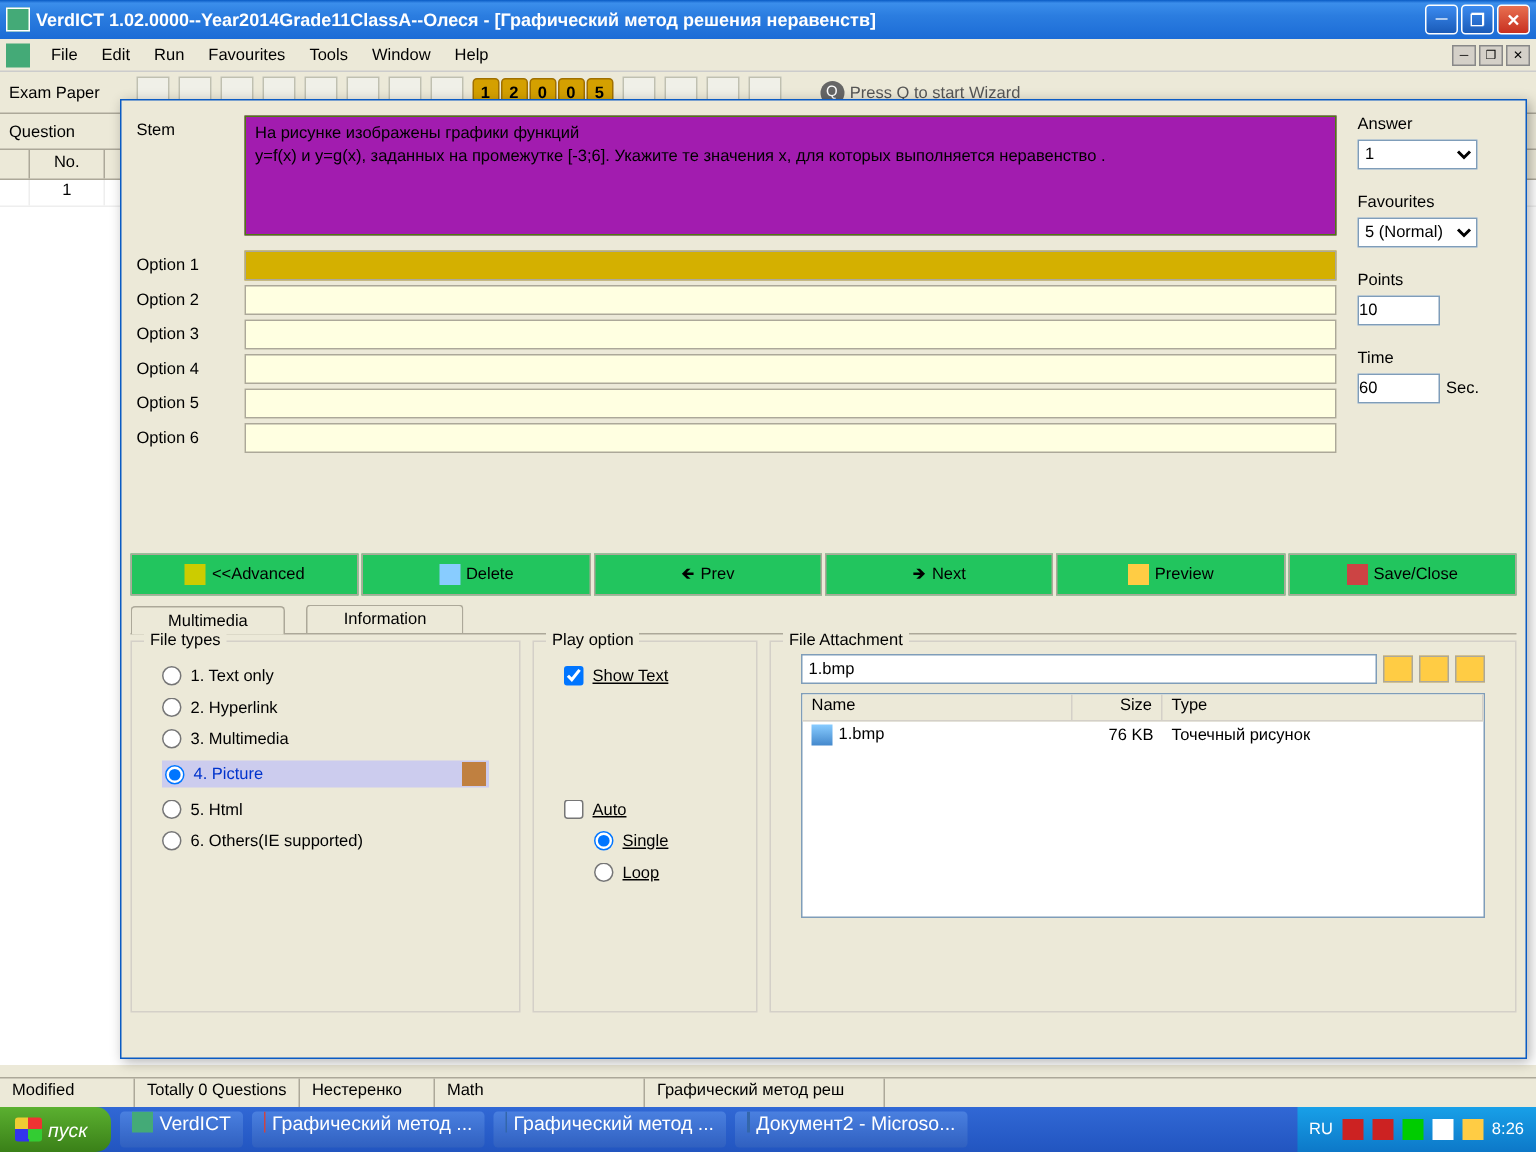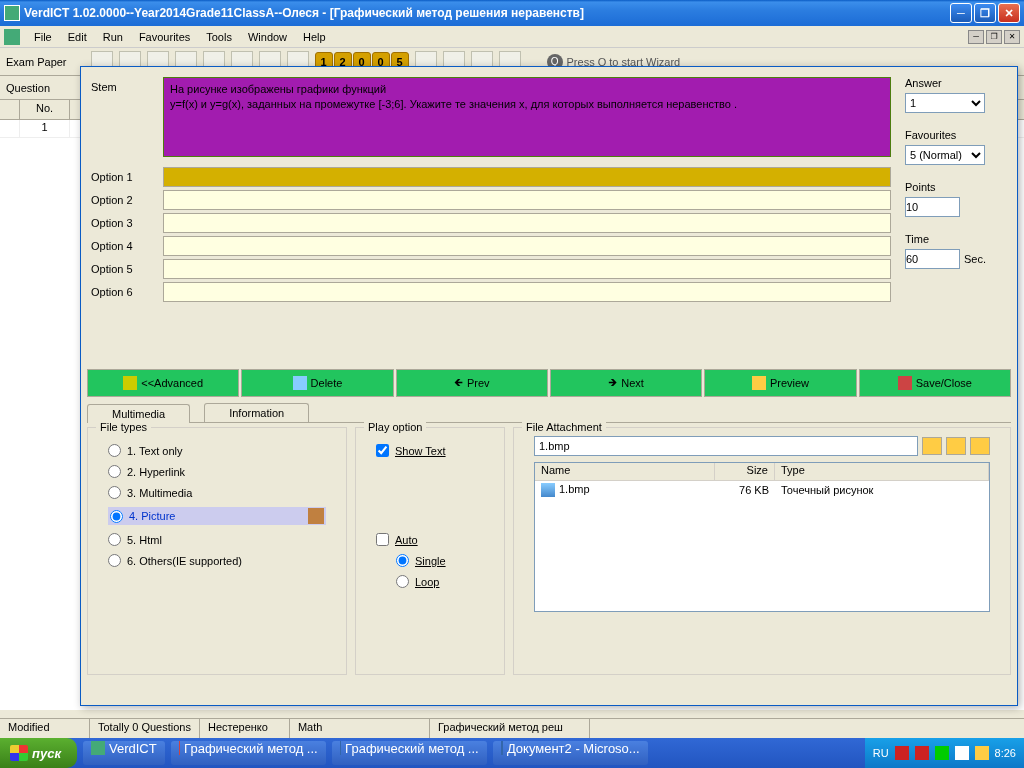--- a/index.html
+++ b/index.html
@@ -89,21 +89,21 @@
 .fa-list-row { display: flex; height: 18px; align-items: center; }
 .fa-list-row .fcol { padding: 0 6px; font-size:11px; }
 .fa-fileicon { width:14px; height:14px; background:linear-gradient(#8cf,#48c); margin-right:4px; display:inline-block; vertical-align:middle; }
 
 
 .statusbar { position: absolute; bottom: 30px; left: 0; right: 0; height: 20px; background: #ece9d8; border-top: 1px solid #aca899; display: flex; }
 .statusbar .cell { padding: 2px 8px; border-right: 1px solid #aca899; min-width: 90px; font-size:11px; }
 
 
 .taskbar { position: absolute; bottom: 0; left: 0; right: 0; height: 30px; background: linear-gradient(to bottom, #3168d5, #2255c0); display: flex; align-items: center; }
-.start-btn { height: 30px; background: linear-gradient(to bottom, #5bb030, #3a8018); color: #fff; font-weight: bold; font-style: italic; padding: 0 16px 0 10px; display: flex; align-items: center; gap: 4px; border-radius: 0 10px 10px 0; font-size:13px; }
+.start-btn { height: 30px; background: linear-gradient(to bottom, #5bb030, #3a8018); color: #fff; font-weight: normal; font-style: italic; padding: 0 16px 0 10px; display: flex; align-items: center; gap: 4px; border-radius: 0 10px 10px 0; font-size:13px; }
 .start-btn .flag { width: 18px; height: 16px; background: conic-gradient(#e33 0 25%, #3c3 0 50%, #33e 0 75%, #ec3 0); border-radius:2px; }
 .task-item { height: 24px; background: linear-gradient(to bottom, #4a80e0, #3060c0); color: #fff; margin-left: 6px; padding: 0 8px; display: flex; align-items: flex-start; gap: 4px; border-radius: 3px; font-size: 13px; max-width: 155px; overflow:hidden; white-space:nowrap; }
 .task-item .ticon { width: 14px; height: 14px; background: #4a7; }
 .tray { margin-left: auto; background: linear-gradient(to bottom, #18a0e8, #0d78c8); height: 30px; display: flex; align-items: center; padding: 0 8px; gap: 6px; color: #fff; font-size: 11px; }
 .tray .ticon { width: 14px; height: 14px; }
 
 .small-mdi-btns { margin-left:auto; display:flex; gap:2px; }
 .small-mdi-btn { width:16px; height:14px; border:1px solid #888; background:#d4d0c8; font-size:8px; display:flex;align-items:center;justify-content:center; }
 
 input[type=radio], input[type=checkbox] { margin:0; }

